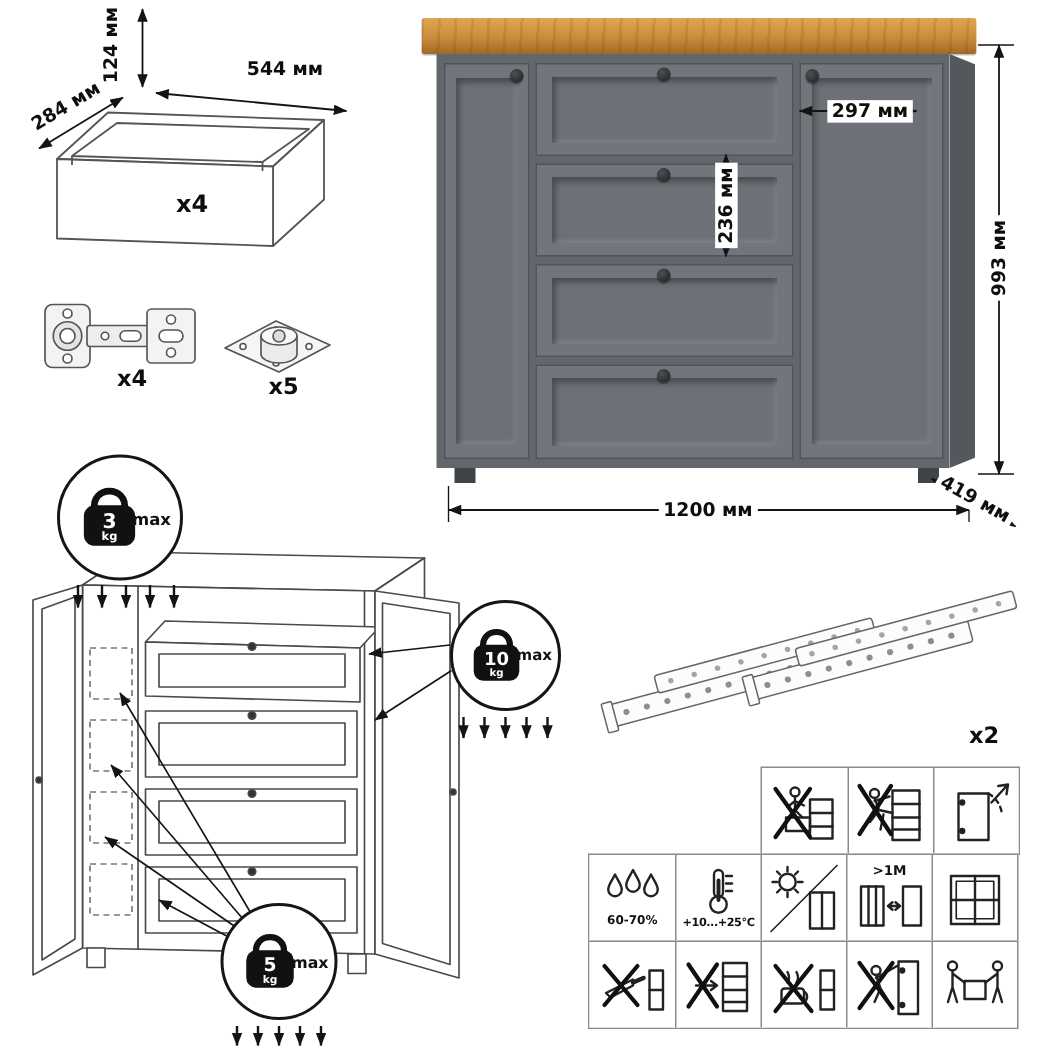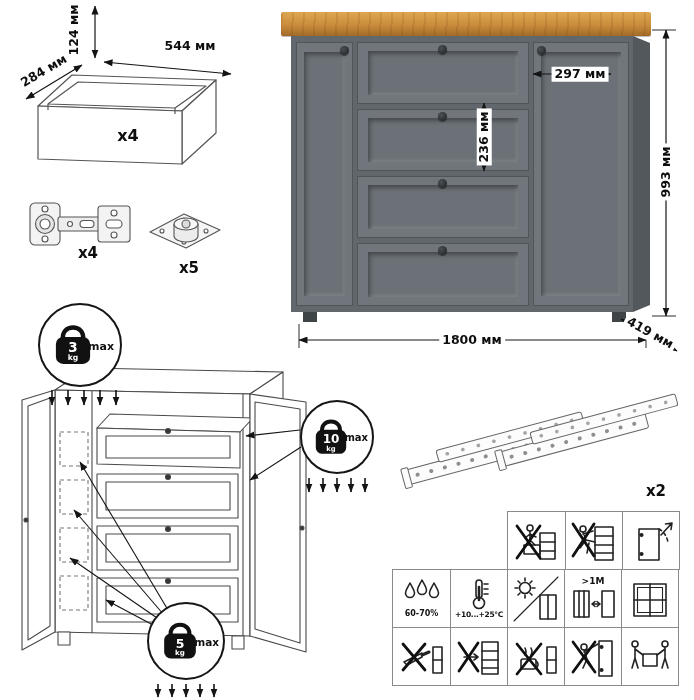--- a/index.html
+++ b/index.html
@@ -243,26 +243,26 @@
       <line class="ptr" x1="300" y1="430" x2="246" y2="436"></line>
       <line class="ptr" x1="301" y1="447" x2="250" y2="480"></line>
     </g>
   </svg>
 
   <div class="dim" style="left:74px;top:30px;--r:-90deg;">124 мм</div>
   <div class="dim" style="left:168px;top:46px;padding-left:44px;">544 мм</div>
   <div class="dim" style="left:44px;top:71px;--r:-31deg;">284 мм</div>
   <div class="dim big" style="left:128px;top:136px;">x4</div>
   <div class="dim count" style="left:88px;top:253px;">x4</div>
-  <div class="dim count" style="left:189px;top:268px;">x5</div>
+  <div class="dim count" style="left:189px;top:258px;">x5</div>
 
   <div class="dim bg" style="left:580px;top:74px;">297 мм</div>
   <div class="dim bg" style="left:484px;top:137px;--r:-90deg;">236 мм</div>
   <div class="dim bg" style="left:666px;top:172px;--r:-90deg;">993 мм</div>
-  <div class="dim bg" style="left:472px;top:340px;">1800 мм</div>
+  <div class="dim bg" style="left:472px;top:340px;">1200 мм</div>
   <div class="dim bg" style="left:650px;top:333px;--r:29deg;">419 мм</div>
 
   <div class="dim count" style="left:656px;top:491px;">x2</div>
 
   <div class="wcircle" style="left:38px;top:303px;width:84px;height:84px;">
     <svg width="54" height="54" viewBox="0 0 60 60" style="position:absolute;left:6px;top:13px;">
       <path d="M19 24 C16 6 44 6 41 24" stroke="#111" stroke-width="5" fill="none"></path>
       <rect x="11" y="21" width="38" height="30" rx="8" fill="#111"></rect>
       <text x="30" y="38" class="kbv">3</text>
       <text x="30" y="47" class="kbu">kg</text>

